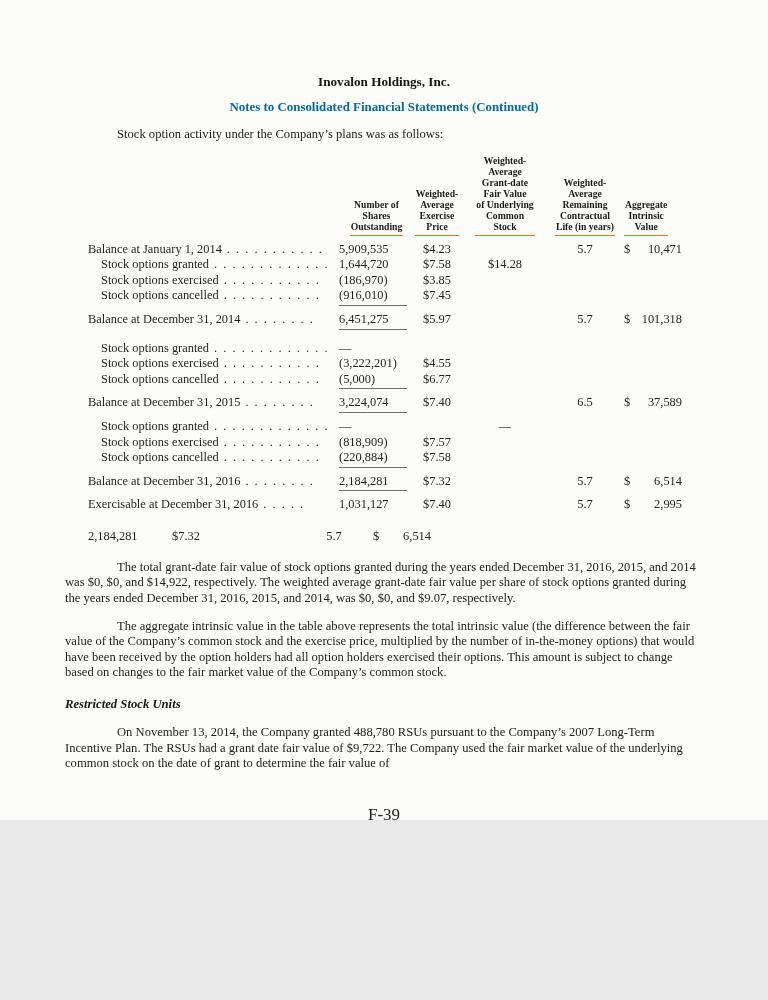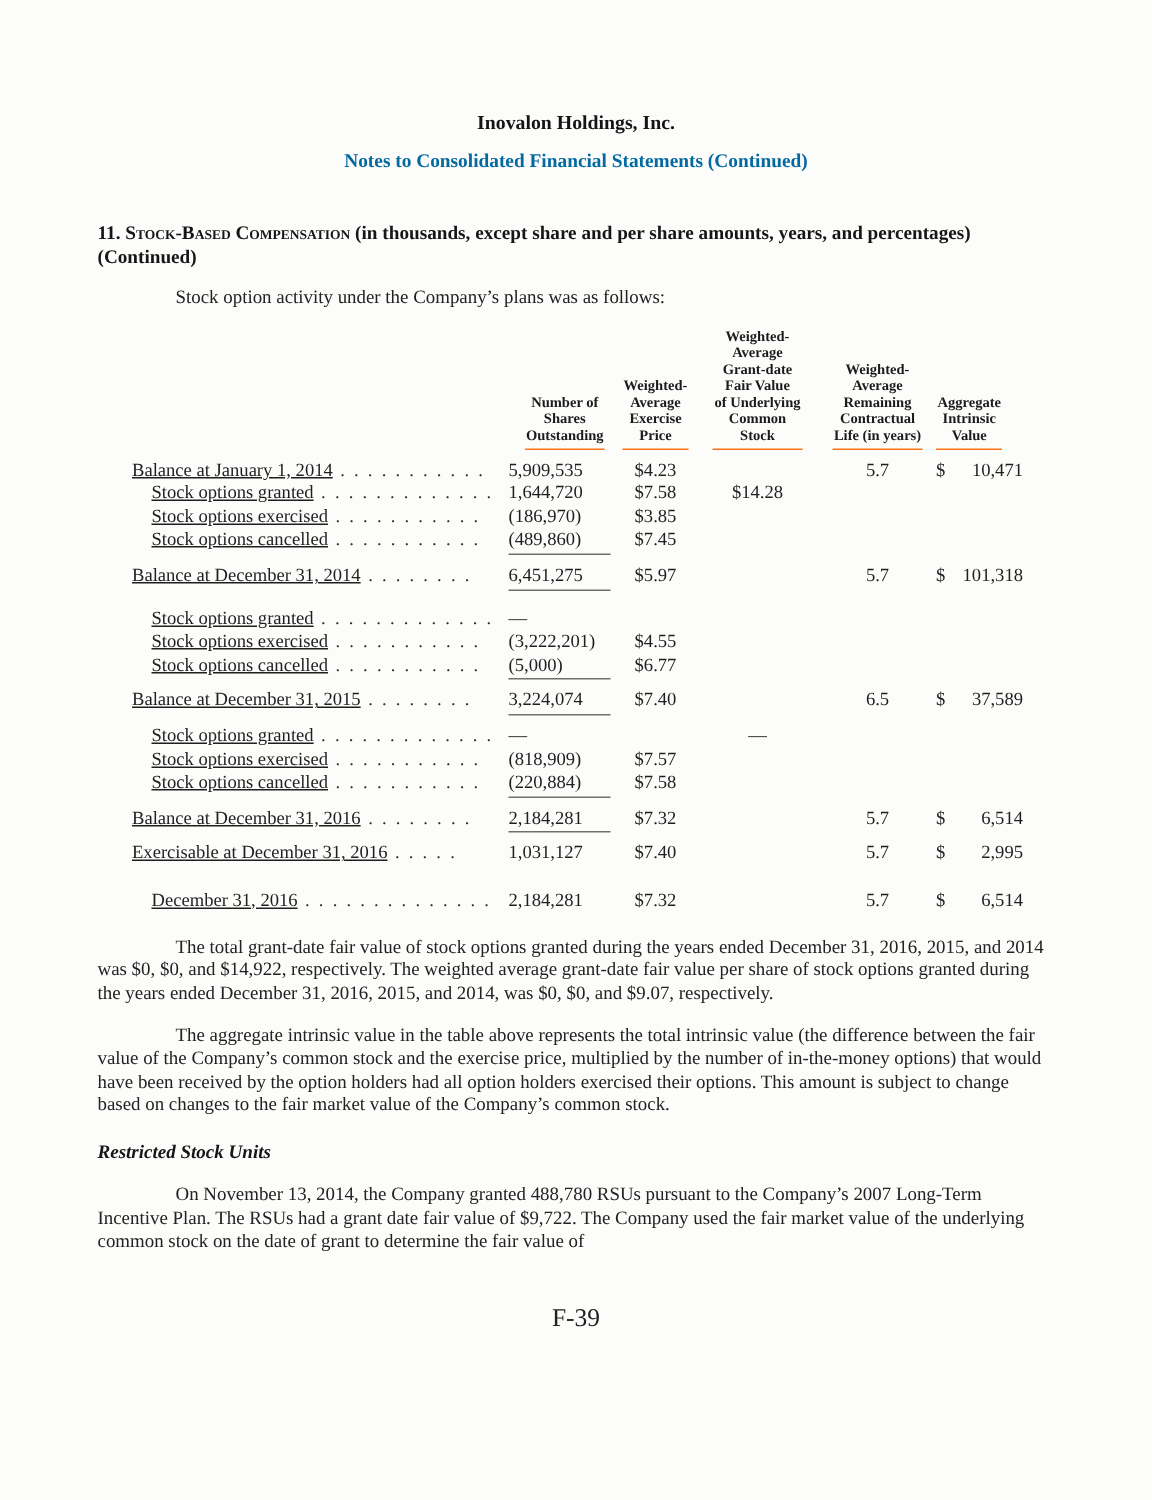--- a/index.html
+++ b/index.html
@@ -1,18 +1,18 @@
 <!DOCTYPE html>
 <html><head>
 <meta charset="utf-8">
 <style>
   html,body { margin:0; padding:0; background:#e9e9e9; }
   .page {
     position:relative;
-    width:768px; height:1000px;
+    width:768px; height:820px;
     margin:0 auto;
     background:#fcfcfb;
     box-sizing:border-box;
     padding:74px 65px 0 65px;
     font-family:"Liberation Serif","DejaVu Serif",serif;
     color:#222;
     overflow:hidden;
   }
   .doc-title { text-align:center; font-weight:bold; font-size:13.2px; color:#151515; }
   .doc-subtitle { text-align:center; font-weight:bold; font-size:12.9px; color:#0369a1; margin-top:10px; }
@@ -24,21 +24,21 @@
   .thead { display:flex; align-items:flex-end; margin-bottom:6px; }
   .thead .tlabel { flex:1; }
   .hcell { text-align:center; font-weight:bold; font-size:9.7px; line-height:10.9px; color:#1b1b1b; }
   .hdr { display:inline-block; white-space:pre-line; border-bottom:1px solid #f97316; padding:0 1px 2px 1px; }
 
   .trow { display:flex; align-items:baseline; line-height:15.6px; }
   .trow.gap-sm { margin-top:6px; }
   .trow.gap-lg { margin-top:11px; }
   .tlabel { flex:1; display:flex; overflow:hidden; min-width:0; }
   .trow.indent .tlabel { padding-left:13px; }
-  .lab { white-space:nowrap;text-decoration:underline; }
+  .lab { white-space:nowrap; }
   .dots { flex:1; overflow:hidden; white-space:nowrap; margin-left:5px; letter-spacing:1.5px; color:#2e2e2e; }
   .tc { flex:none; }
   .c-shares { width:75px; }
   .c-price { width:46px; text-align:center; }
   .c-fv { width:90px; text-align:center; }
   .c-life { width:70px; text-align:center; }
   .c-val { width:62px; display:flex; justify-content:space-between; box-sizing:border-box; padding-left:4px; }
   .num { display:inline-block; }
   .num.ul { border-bottom:1px solid #6f6f6f; min-width:68px; padding-bottom:1px; }
   .num.dash { padding-right:10px; }
@@ -49,21 +49,20 @@
   .page-num { text-align:center; margin-top:34px; font-size:17px; }
 </style>
 </head>
 <body>
 
 <div class="page">
 
   <div class="doc-title">Inovalon Holdings, Inc.</div>
   <div class="doc-subtitle">Notes to Consolidated Financial Statements (Continued)</div>
 
-  <div class="section-heading"><span>11. </span><span class="sc">Stock-Based Compensation</span><span> (in thousands, except share and per share amounts, years, and percentages) (Continued)</span></div>
 
   <p class="intro">Stock option activity under the Company’s plans was as follows:</p>
 
   <div class="otable">
     <div class="thead">
       <div class="tlabel"></div>
       <div class="tc c-shares hcell"><span class="hdr">Number of
 Shares
 Outstanding</span></div>
       <div class="tc c-price hcell"><span class="hdr">Weighted-
@@ -132,21 +131,21 @@
             <span class="cur"></span>
             <span class="amt"></span>
           </div>
     </div>
 
     <div class="trow indent">
       <div class="tlabel">
             <span class="lab">Stock options cancelled</span>
             <span class="dots">. . . . . . . . . . .</span>
           </div>
-      <div class="tc c-shares"><span class="num ul">(489,860)</span></div>
+      <div class="tc c-shares"><span class="num ul">(916,010)</span></div>
       <div class="tc c-price">$7.45</div>
       <div class="tc c-fv"></div>
       <div class="tc c-life"></div>
       <div class="tc c-val">
             <span class="cur"></span>
             <span class="amt"></span>
           </div>
     </div>
 
     <div class="trow gap-sm">
@@ -304,24 +303,20 @@
       <div class="tc c-price"></div>
       <div class="tc c-fv"></div>
       <div class="tc c-life"></div>
       <div class="tc c-val">
             <span class="cur"></span>
             <span class="amt"></span>
           </div>
     </div>
 
     <div class="trow indent">
-      <div class="tlabel">
-            <span class="lab">December 31, 2016</span>
-            <span class="dots">. . . . . . . . . . . . . .</span>
-          </div>
       <div class="tc c-shares"><span class="num">2,184,281</span></div>
       <div class="tc c-price">$7.32</div>
       <div class="tc c-fv"></div>
       <div class="tc c-life">5.7</div>
       <div class="tc c-val">
             <span class="cur">$</span>
             <span class="amt">6,514</span>
           </div>
     </div>
   </div>

